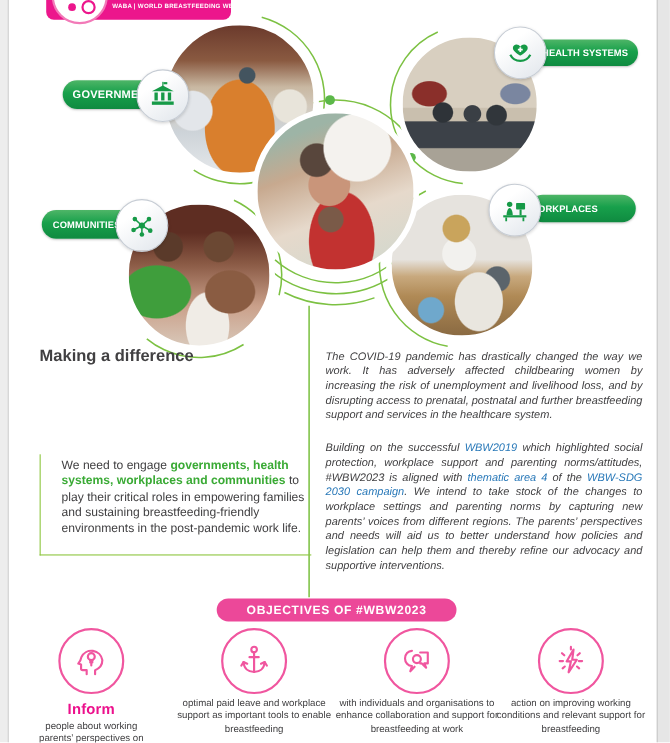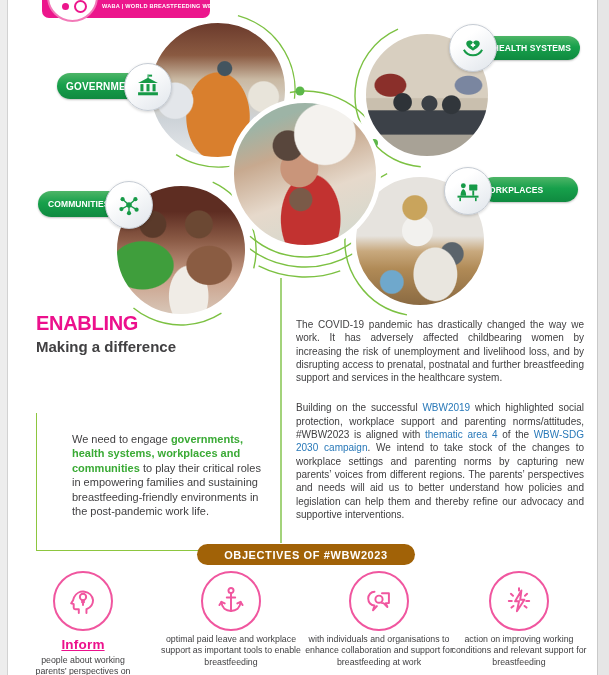--- a/index.html
+++ b/index.html
@@ -73,37 +73,37 @@
   .ic-communities{left:105px;top:181px;}
   .ic-workplaces{left:444px;top:167px;}
   .icon-circle svg{width:28px;height:28px;}
 
   
   .headline{position:absolute;left:36px;top:312px;z-index:4;}
   .headline .big{font-size:20px;line-height:23px;font-weight:bold;color:#ec108c;letter-spacing:-.3px;}
   .headline .sub{font-size:15px;line-height:18px;font-weight:bold;color:#414042;margin-top:3px;}
   .intro-box{position:absolute;left:36px;top:413px;width:247px;border-left:1px solid #8dc63f;border-bottom:1px solid #8dc63f;
     padding:3px 6px 16px 19px;box-sizing:border-box;z-index:4;}
-  .intro-box p{margin:16px;font-size:11px;line-height:14.4px;color:#414042;}
+  .intro-box p{margin:0;font-size:11px;line-height:14.4px;color:#414042;}
   .intro-box .green{color:#3aaa35;font-weight:bold;}
 
   
   .rightcol{position:absolute;left:296px;top:318px;width:288px;z-index:4;}
-  .rightcol p{margin:0 0 17px 0;font-size:10px;line-height:13.3px;color:#414042;text-align:justify;}
+  .rightcol p{margin:0 0 17px 0;font-size:10px;line-height:13.3px;color:#414042;text-align:justify;font-style:italic;}
   .rightcol a{color:#2878b8;text-decoration:none;}
 
   
-  .obj-header{position:absolute;left:197px;top:544px;width:218px;height:21px;background:#a16207;border-radius:11px;
+  .obj-header{position:absolute;left:197px;top:544px;width:218px;height:21px;background:#ec4899;border-radius:11px;
     color:#fff;font-size:11px;font-weight:bold;letter-spacing:.6px;display:flex;align-items:center;justify-content:center;z-index:4;white-space:nowrap;}
   .obj-row{position:absolute;left:0;top:571px;width:609px;display:flex;z-index:4;}
   .obj{position:absolute;width:160px;text-align:center;}
   .obj-inform{left:3px;}   .obj-anchor{left:151px;}   .obj-engage{left:299px;}   .obj-galvanise{left:439px;}
   .obj-circle{width:56px;height:56px;border:2px solid #f0569f;border-radius:50%;margin:0 auto;display:flex;align-items:center;justify-content:center;}
   .obj-circle svg{width:36px;height:36px;stroke:#f0569f;fill:none;stroke-width:1.3;stroke-linecap:round;stroke-linejoin:round;}
-  .obj-title{margin-top:6px;font-size:13.5px;font-weight:bold;color:#ec108c;letter-spacing:.2px;text-decoration:underline;}
+  .obj-title{margin-top:6px;font-size:13.5px;font-weight:bold;color:#ec108c;letter-spacing:.2px;}
   .obj-desc{margin:3px auto 0 auto;font-size:8.8px;line-height:11.4px;color:#414042;}
   .obj-inform .obj-desc{width:116px;} .obj-anchor .obj-desc{width:150px;}
   .obj-engage .obj-desc{width:160px;} .obj-galvanise .obj-desc{width:136px;}
 
   .gicon{fill:#169a47;stroke:#169a47;}
 </style>
 </head>
 <body>
 
 <div id="page">
@@ -201,21 +201,20 @@
           <rect x="13" y="6.5" width="7" height="5" rx="0.6"></rect>
           <rect x="15.7" y="11.5" width="1.6" height="4.5"></rect>
           <rect x="3" y="16" width="18" height="1.7"></rect>
           <rect x="18" y="17.7" width="1.4" height="3"></rect>
           <rect x="4.6" y="17.7" width="1.4" height="3"></rect>
         </g>
       </svg>
   </div>
 
   <div class="headline">
-    <div class="big">ENABLING</div>
     <div class="sub">Making a difference</div>
   </div>
 
   <div class="intro-box">
     <p><span>We need to engage </span><span class="green">governments, health systems, workplaces and communities</span><span> to play their critical roles in empowering families and sustaining breastfeeding-friendly environments in the post-pandemic work life.</span></p>
   </div>
 
   <div class="rightcol">
     <p>The COVID-19 pandemic has drastically changed the way we work. It has adversely affected childbearing women by increasing the risk of unemployment and livelihood loss, and by disrupting access to prenatal, postnatal and further breastfeeding support and services in the healthcare system.</p>
     <p><span>Building on the successful </span><a href="#">WBW2019</a><span> which highlighted social protection, workplace support and parenting norms/attitudes,  #WBW2023 is aligned with </span><a href="#">thematic area 4</a><span> of the </span><a href="#">WBW-SDG 2030 campaign</a><span>. We intend to take stock of the changes to workplace settings and parenting norms by capturing new parents’ voices from different regions. The parents’ perspectives and needs will aid us to better understand how policies and legislation can help them and thereby refine our advocacy and supportive interventions.</span></p>

